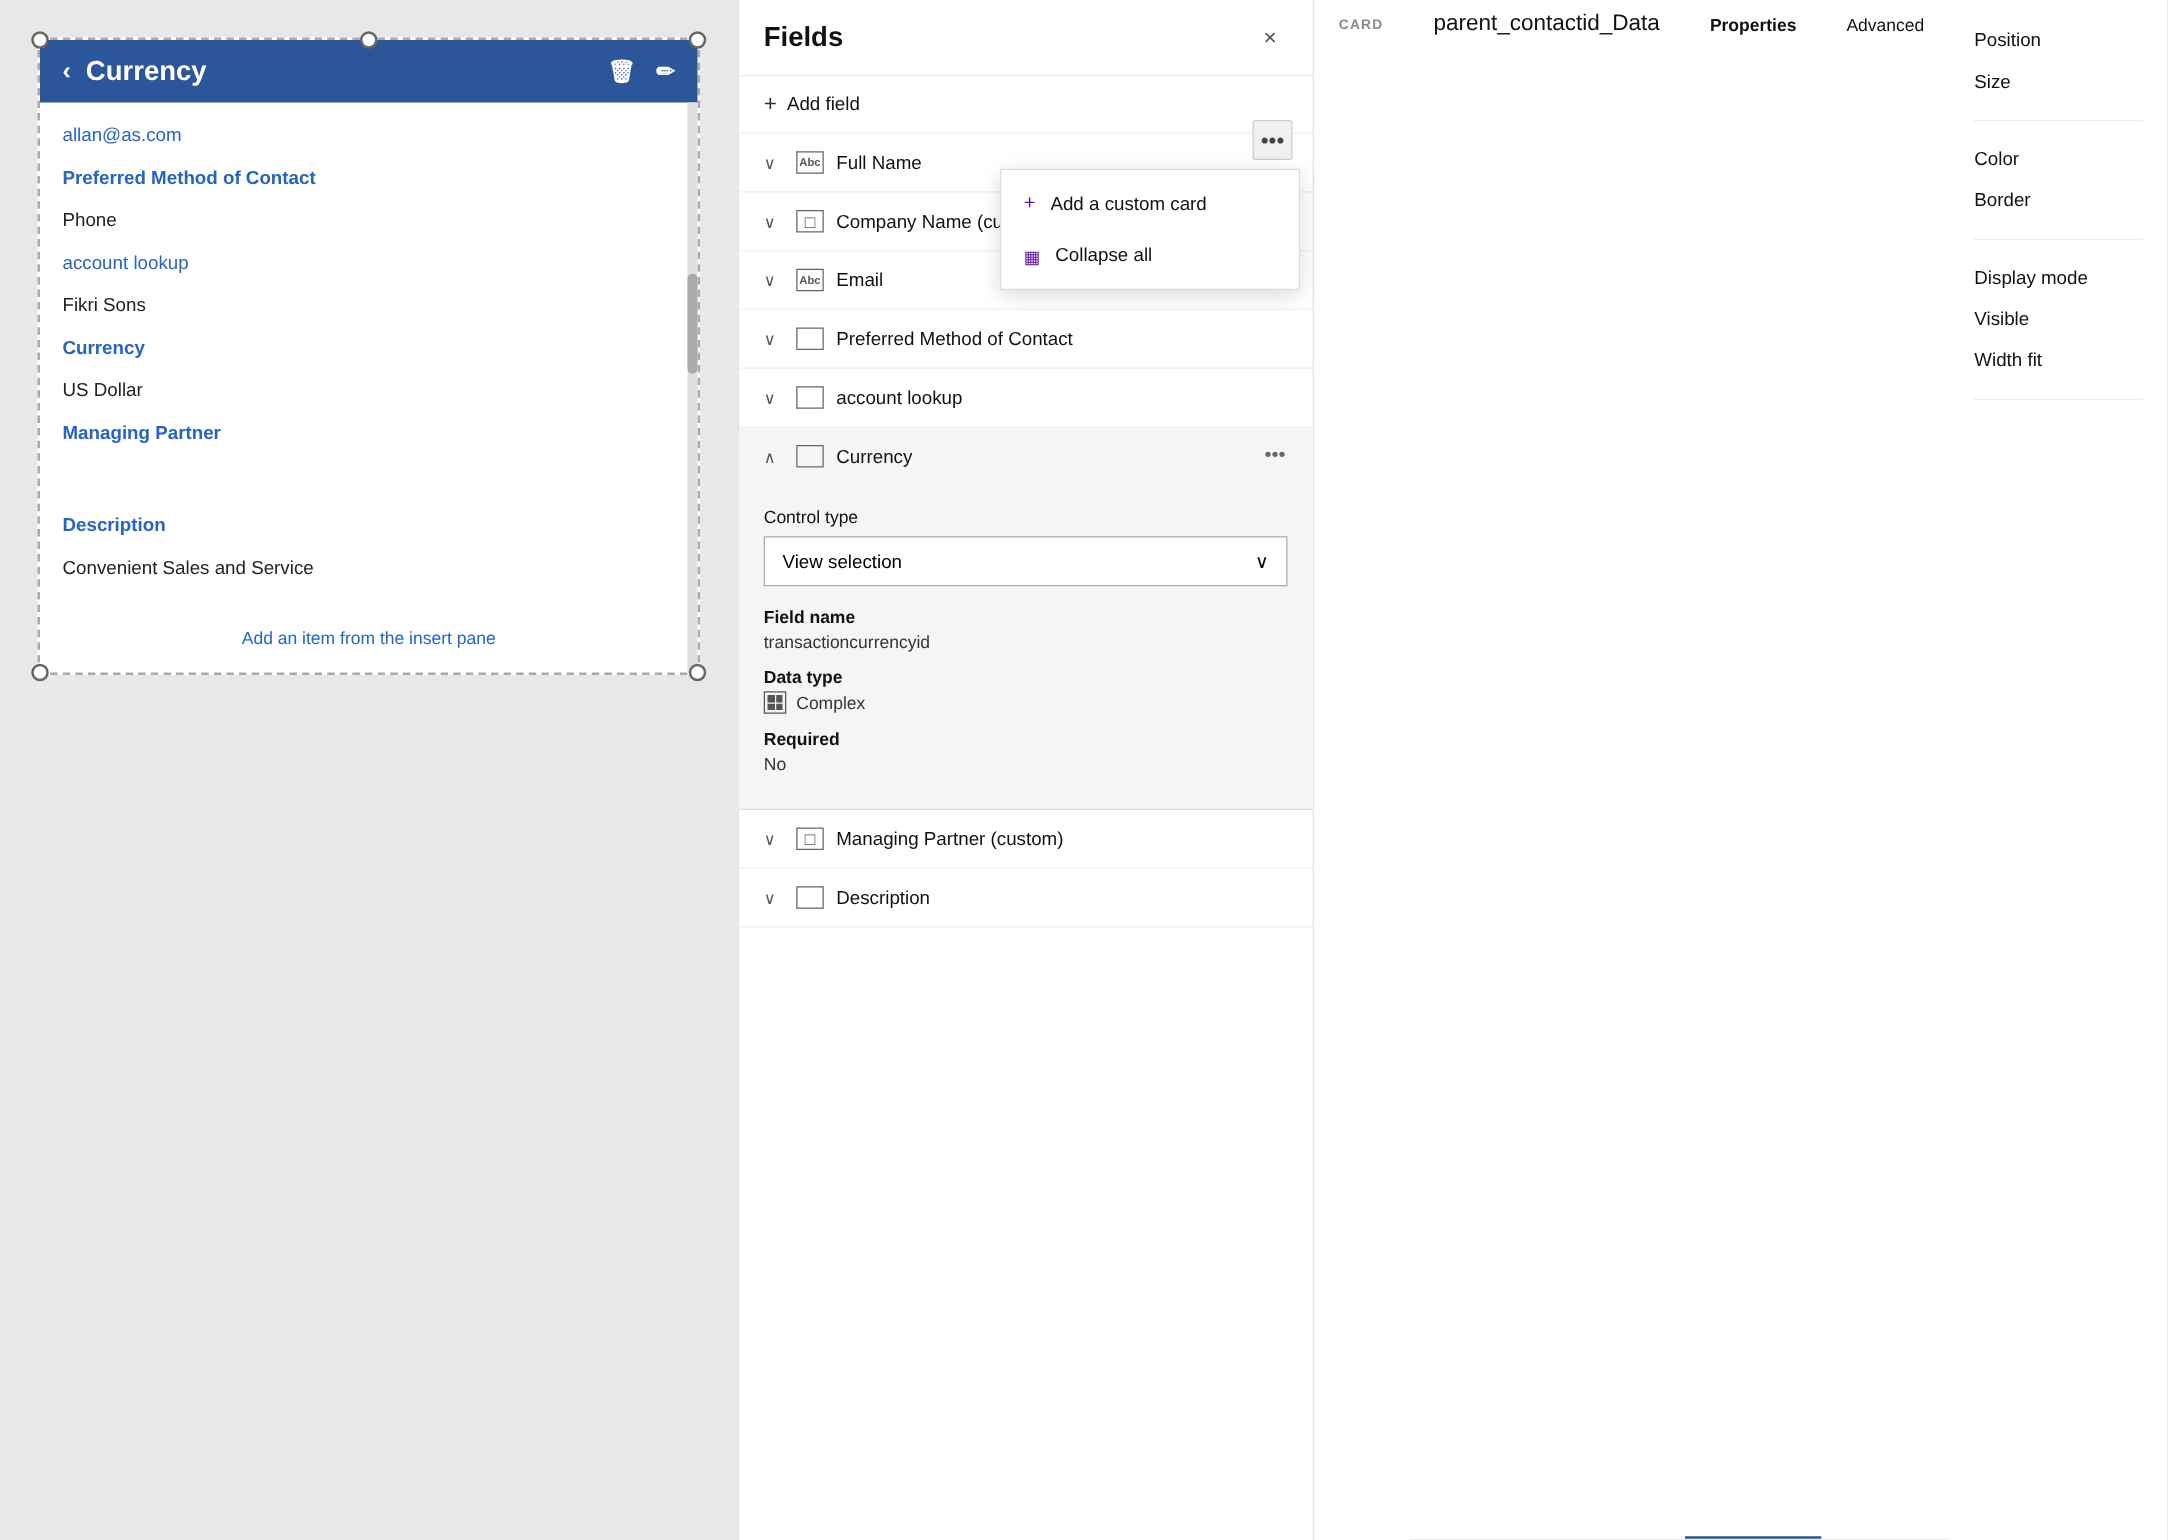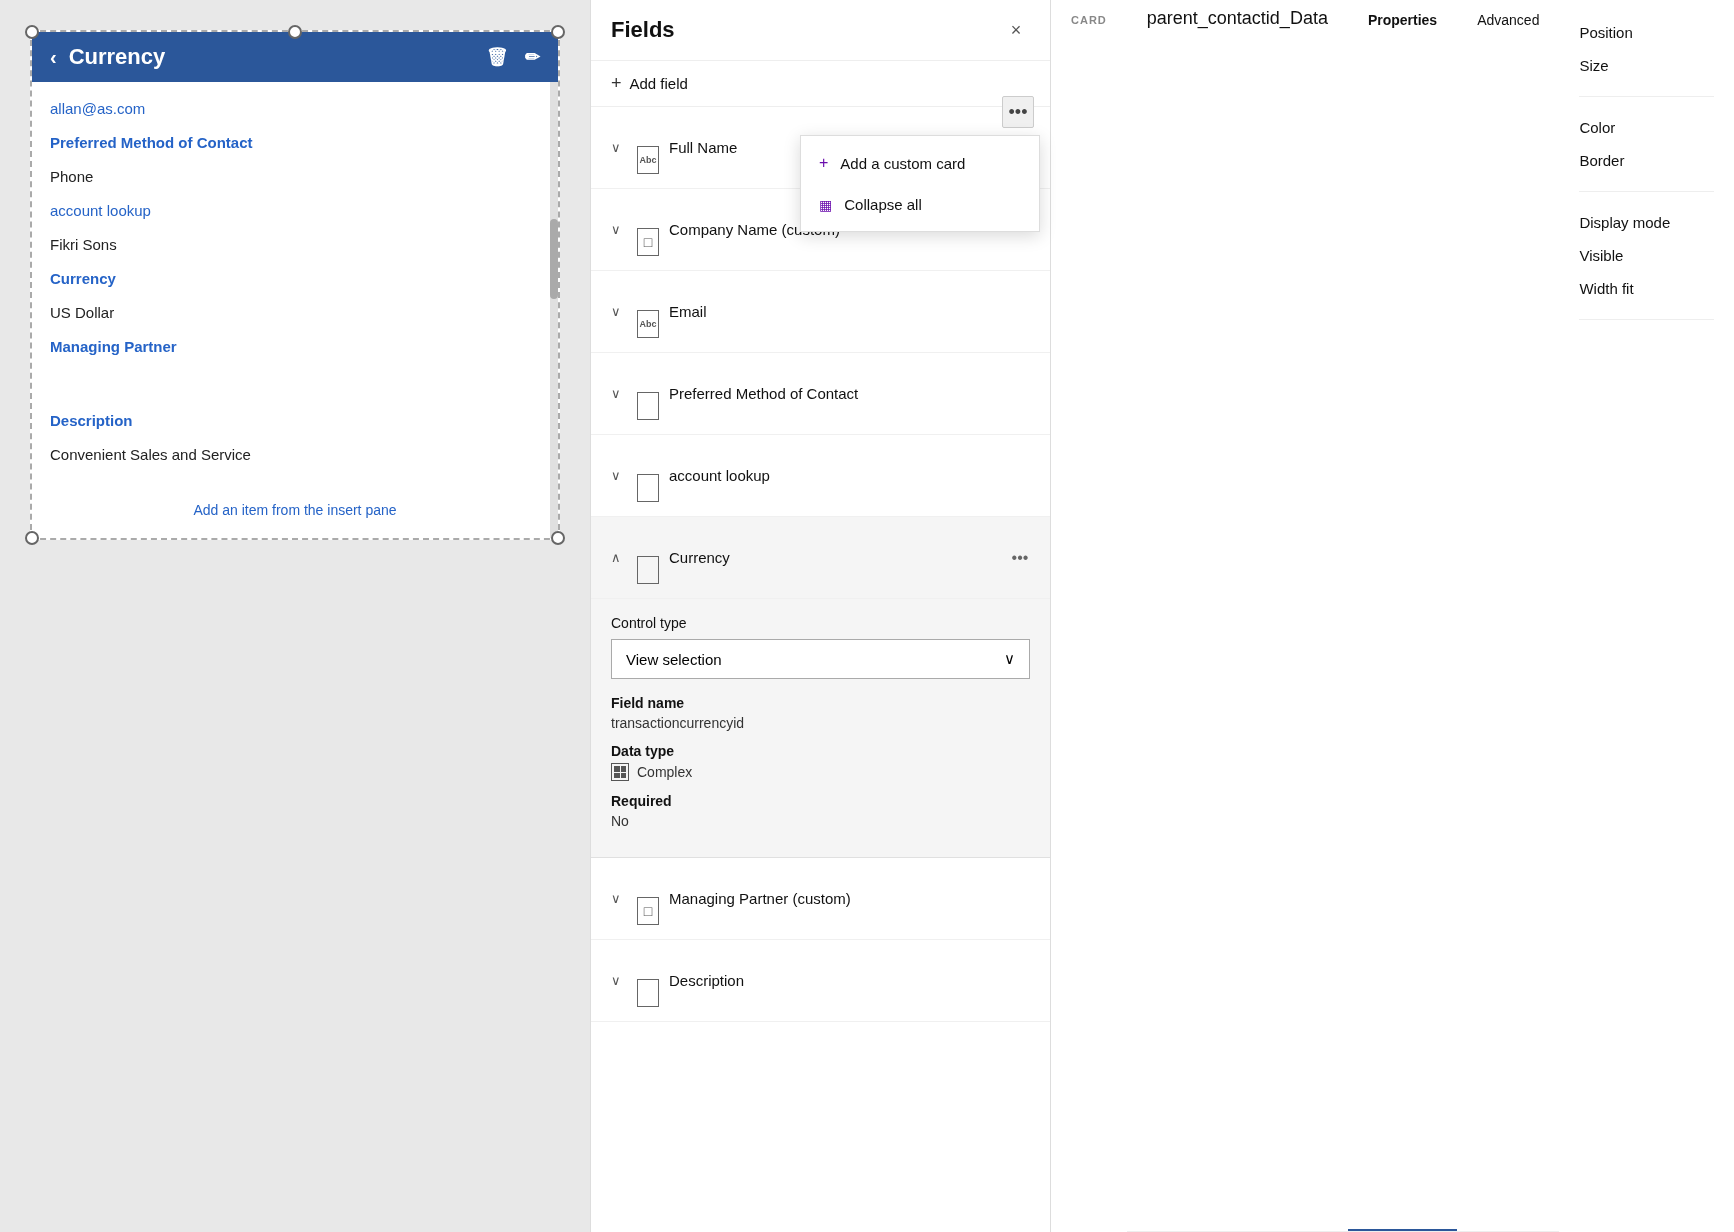--- a/index.html
+++ b/index.html
@@ -197,27 +197,26 @@
       padding: 14px 20px;
       border-bottom: 1px solid #f0f0f0;
       gap: 10px;
       cursor: pointer;
       font-size: 15px;
     }
     .field-item.expanded { background: #f5f5f5; }
 
     .field-chevron { font-size: 13px; color: #555; width: 16px; }
     .field-icon-box {
-      width: 22px; height: 28px;
+      width: 22px; height: 18px;
       border: 1.5px solid #666;
       display: flex; align-items: center; justify-content: center;
       font-size: 10px;
       color: #555;
       flex-shrink: 0;
-      margin-top: 25px;
     }
     .field-icon-box.abc { font-weight: bold; font-size: 9px; }
     .field-icon-box.grid {
       display: grid;
       grid-template-columns: 1fr 1fr;
       grid-template-rows: 1fr 1fr;
       gap: 1px;
       padding: 2px;
     }
     .field-icon-box.grid span {

